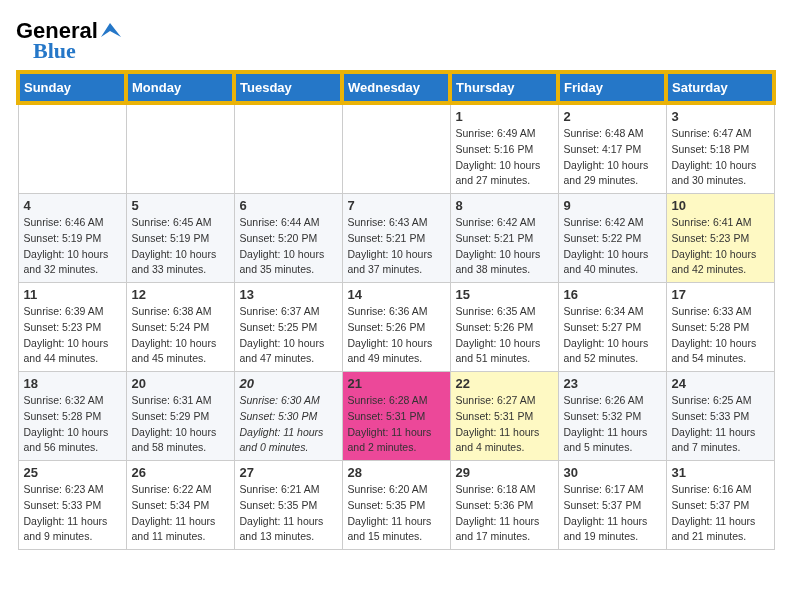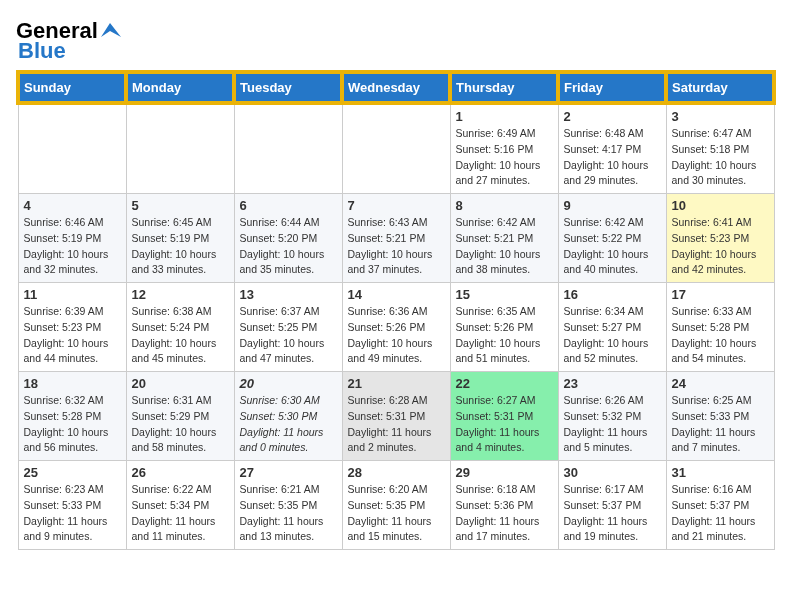--- a/index.html
+++ b/index.html
@@ -78,21 +78,21 @@
 <body>
 
 <div class="header">
   <div class="logo">
     <div style="display:flex;align-items:center;">
       <span style="font-size:22px;font-weight:bold;color:#000000;line-height:1;">General</span>
       <svg width="22" height="22" viewBox="0 0 22 22" style="margin-left:1px;margin-top:-2px;">
         <polygon points="2,18 11,4 22,18 11,12" fill="#2577c8"></polygon>
       </svg>
     </div>
-    <span style="font-size:22px;font-weight:bold;color:#2577c8;line-height:1;margin-top:-2px;margin-left:2px;">Blue</span>
+    <span style="font-size:22px;font-weight:bold;color:#2577c8;line-height:1;margin-top:-2px;margin-left:17px;font-family:Liberation Serif, serif;">Blue</span>
   </div>
   <div class="title-block">
     <div class="month-year"></div>
     <div class="location"></div>
   </div>
 </div>
 
 <table class="calendar">
   <thead>
     <tr>
@@ -290,30 +290,30 @@
         </td>
         <td style="background: rgb(245, 247, 250); font-style: italic;">
           <span class="day-num">20</span>
           <div class="day-info">
             <div>Sunrise: 6:30 AM</div>
             <div>Sunset: 5:30 PM</div>
             <div>Daylight: 11 hours</div>
             <div>and 0 minutes.</div>
           </div>
         </td>
-        <td style="background: #e5e5e5;">
+        <td style="background: #ec4899;">
           <span class="day-num">21</span>
           <div class="day-info">
             <div>Sunrise: 6:28 AM</div>
             <div>Sunset: 5:31 PM</div>
             <div>Daylight: 11 hours</div>
             <div>and 2 minutes.</div>
           </div>
         </td>
-        <td style="background: #86efac;">
+        <td style="background: #fef9c3;">
           <span class="day-num">22</span>
           <div class="day-info">
             <div>Sunrise: 6:27 AM</div>
             <div>Sunset: 5:31 PM</div>
             <div>Daylight: 11 hours</div>
             <div>and 4 minutes.</div>
           </div>
         </td>
         <td style="background: rgb(245, 247, 250);">
           <span class="day-num">23</span>

